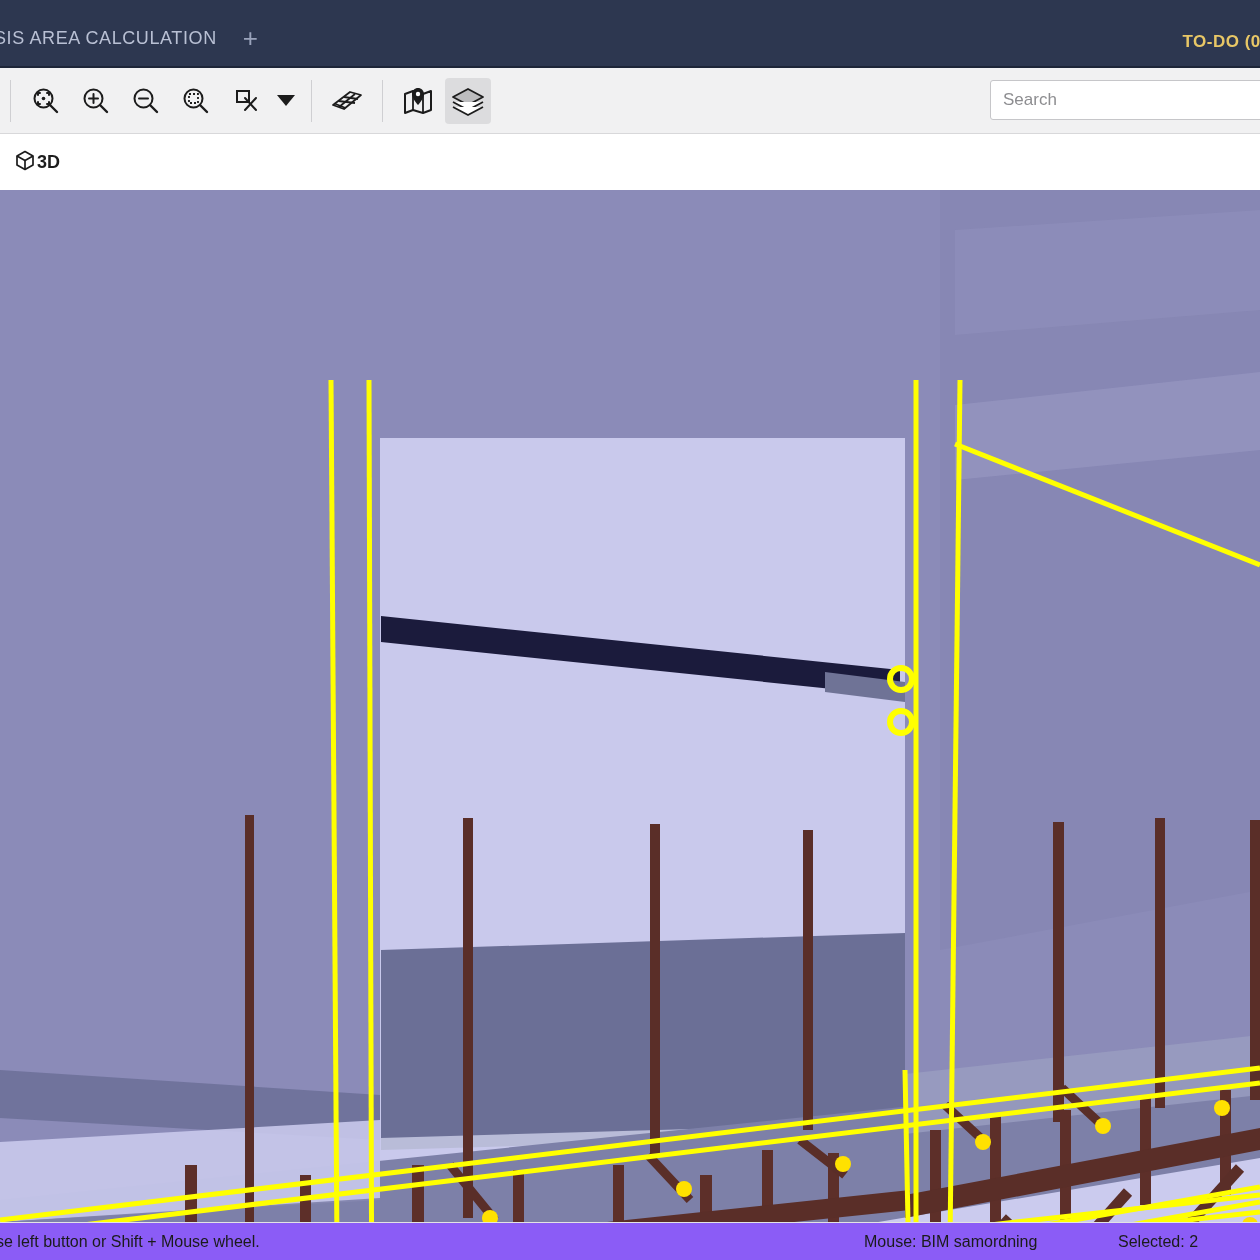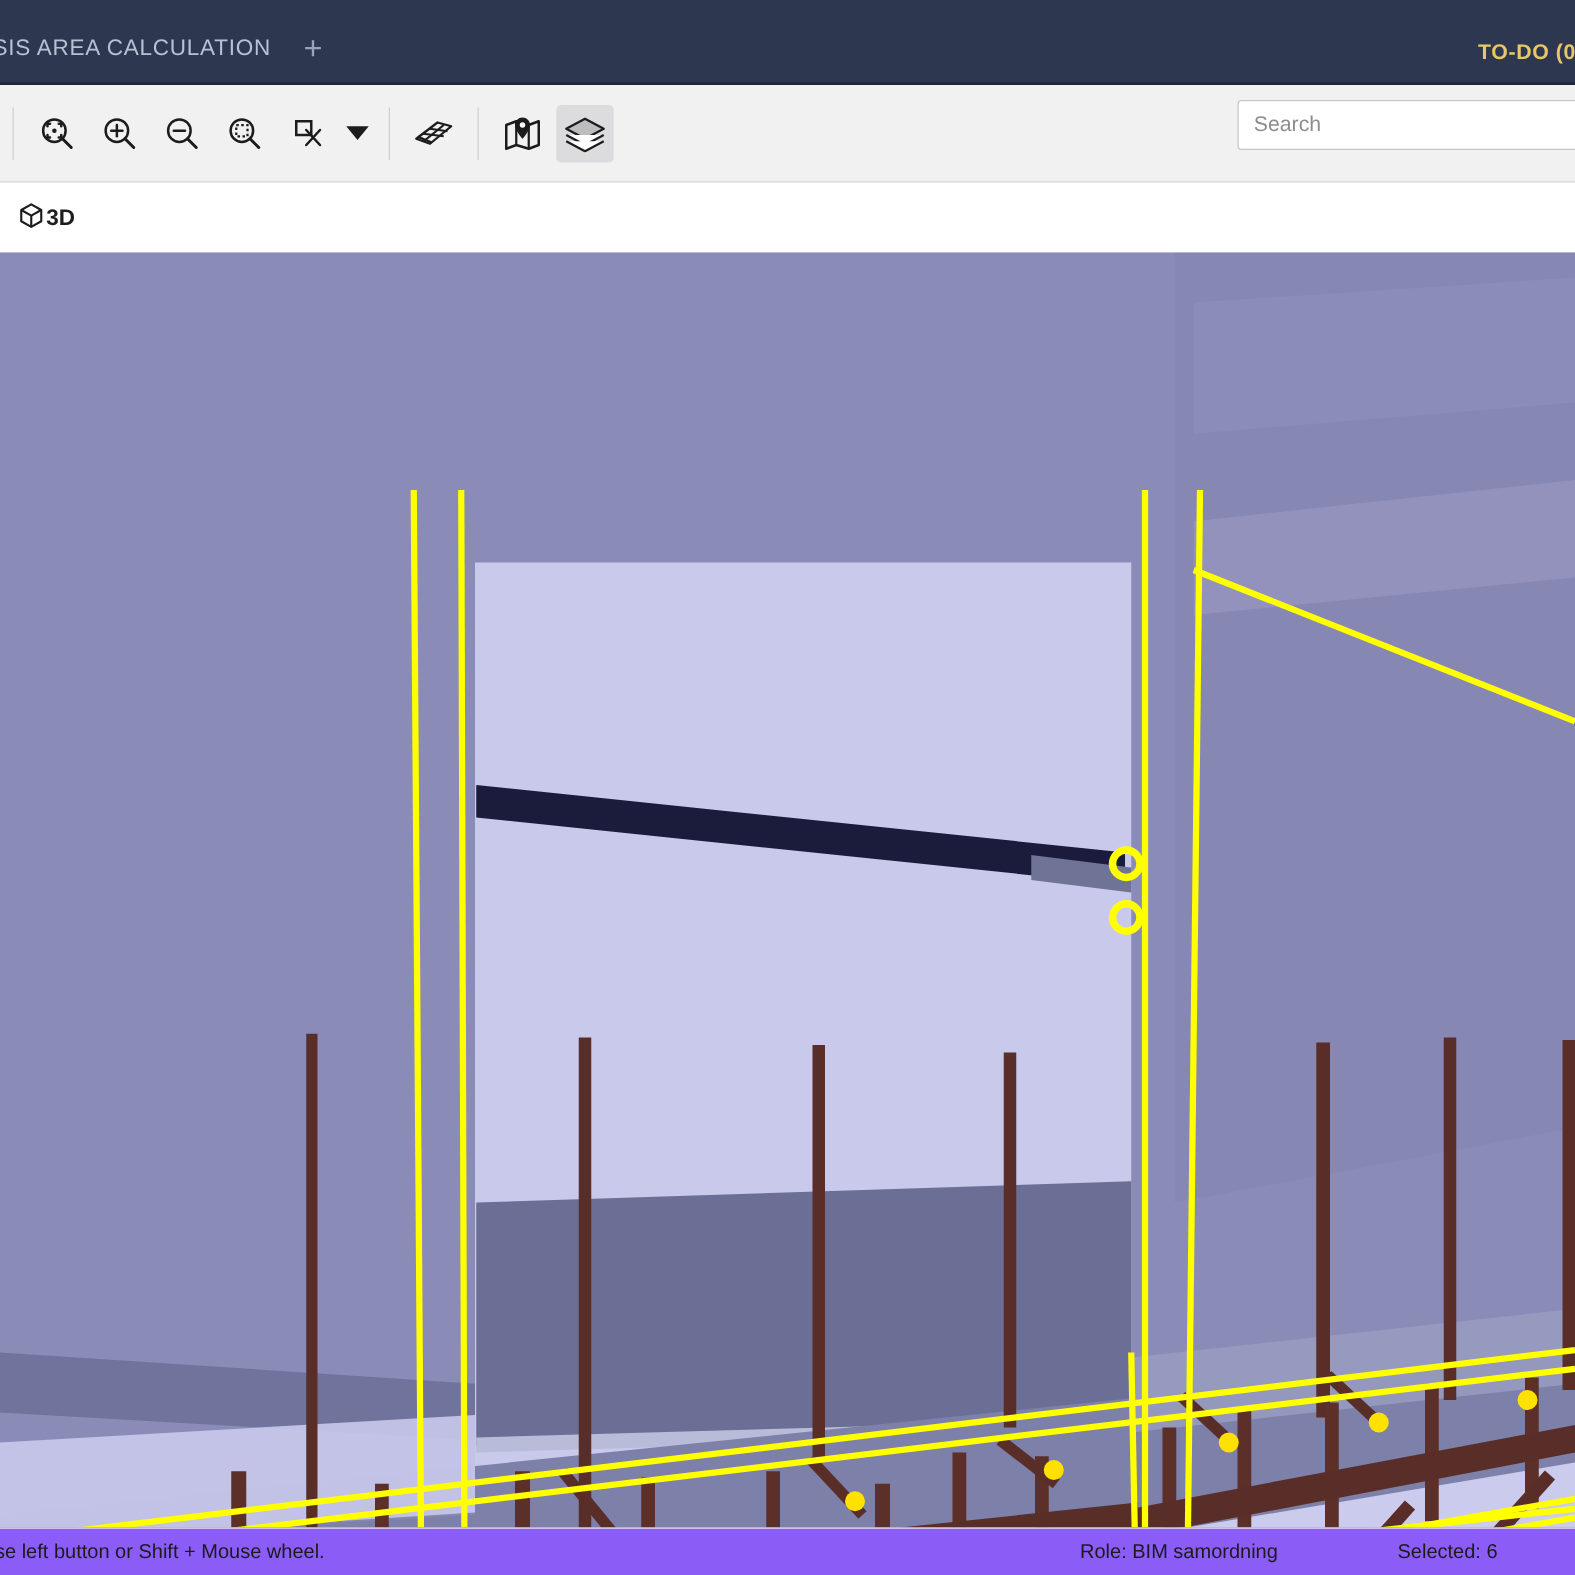--- a/index.html
+++ b/index.html
@@ -27,21 +27,21 @@
     padding: 0 20px; line-height: 52px; cursor: pointer;
   }
   .todo {
     position: absolute; right: -6px; bottom: 14px;
     color: #e8c766; font-size: 17px; font-weight: bold; letter-spacing: 0.5px;
     white-space: nowrap;
   }
 
   
   .toolbar {
-    height: 78px; background: #f1f1f2; flex: none;
+    height: 66px; background: #f1f1f2; flex: none;
     display: flex; align-items: center; position: relative;
     border-bottom: 1px solid #d8d8da;
   }
   .tb-group { display: flex; align-items: center; height: 100%; }
   .tb-sep { width: 1px; height: 42px; background: #cfcfd2; margin: 0 10px; }
   .tb-btn {
     width: 46px; height: 46px; display: flex; align-items: center; justify-content: center;
     border-radius: 4px; cursor: pointer; margin: 0 2px;
   }
   .tb-btn.active { background: #dcdcde; }
@@ -354,17 +354,17 @@
         <circle cx="1250" cy="1035" r="8"></circle>
       </g>
 
       <polygon points="0,1038 18,1055 0,1075" fill="#4a2420"></polygon>
 
     </svg>
   </div>
 
   <div class="statusbar">
     <span class="sb-hint">se left button or Shift + Mouse wheel.</span>
-    <span class="sb-role">Role: BIM samordning</span>
-    <span class="sb-sel">Selected: 6</span>
+    <span class="sb-role">Mouse: BIM samordning</span>
+    <span class="sb-sel">Selected: 2</span>
   </div>
 
 </div>
 
 </body></html>

